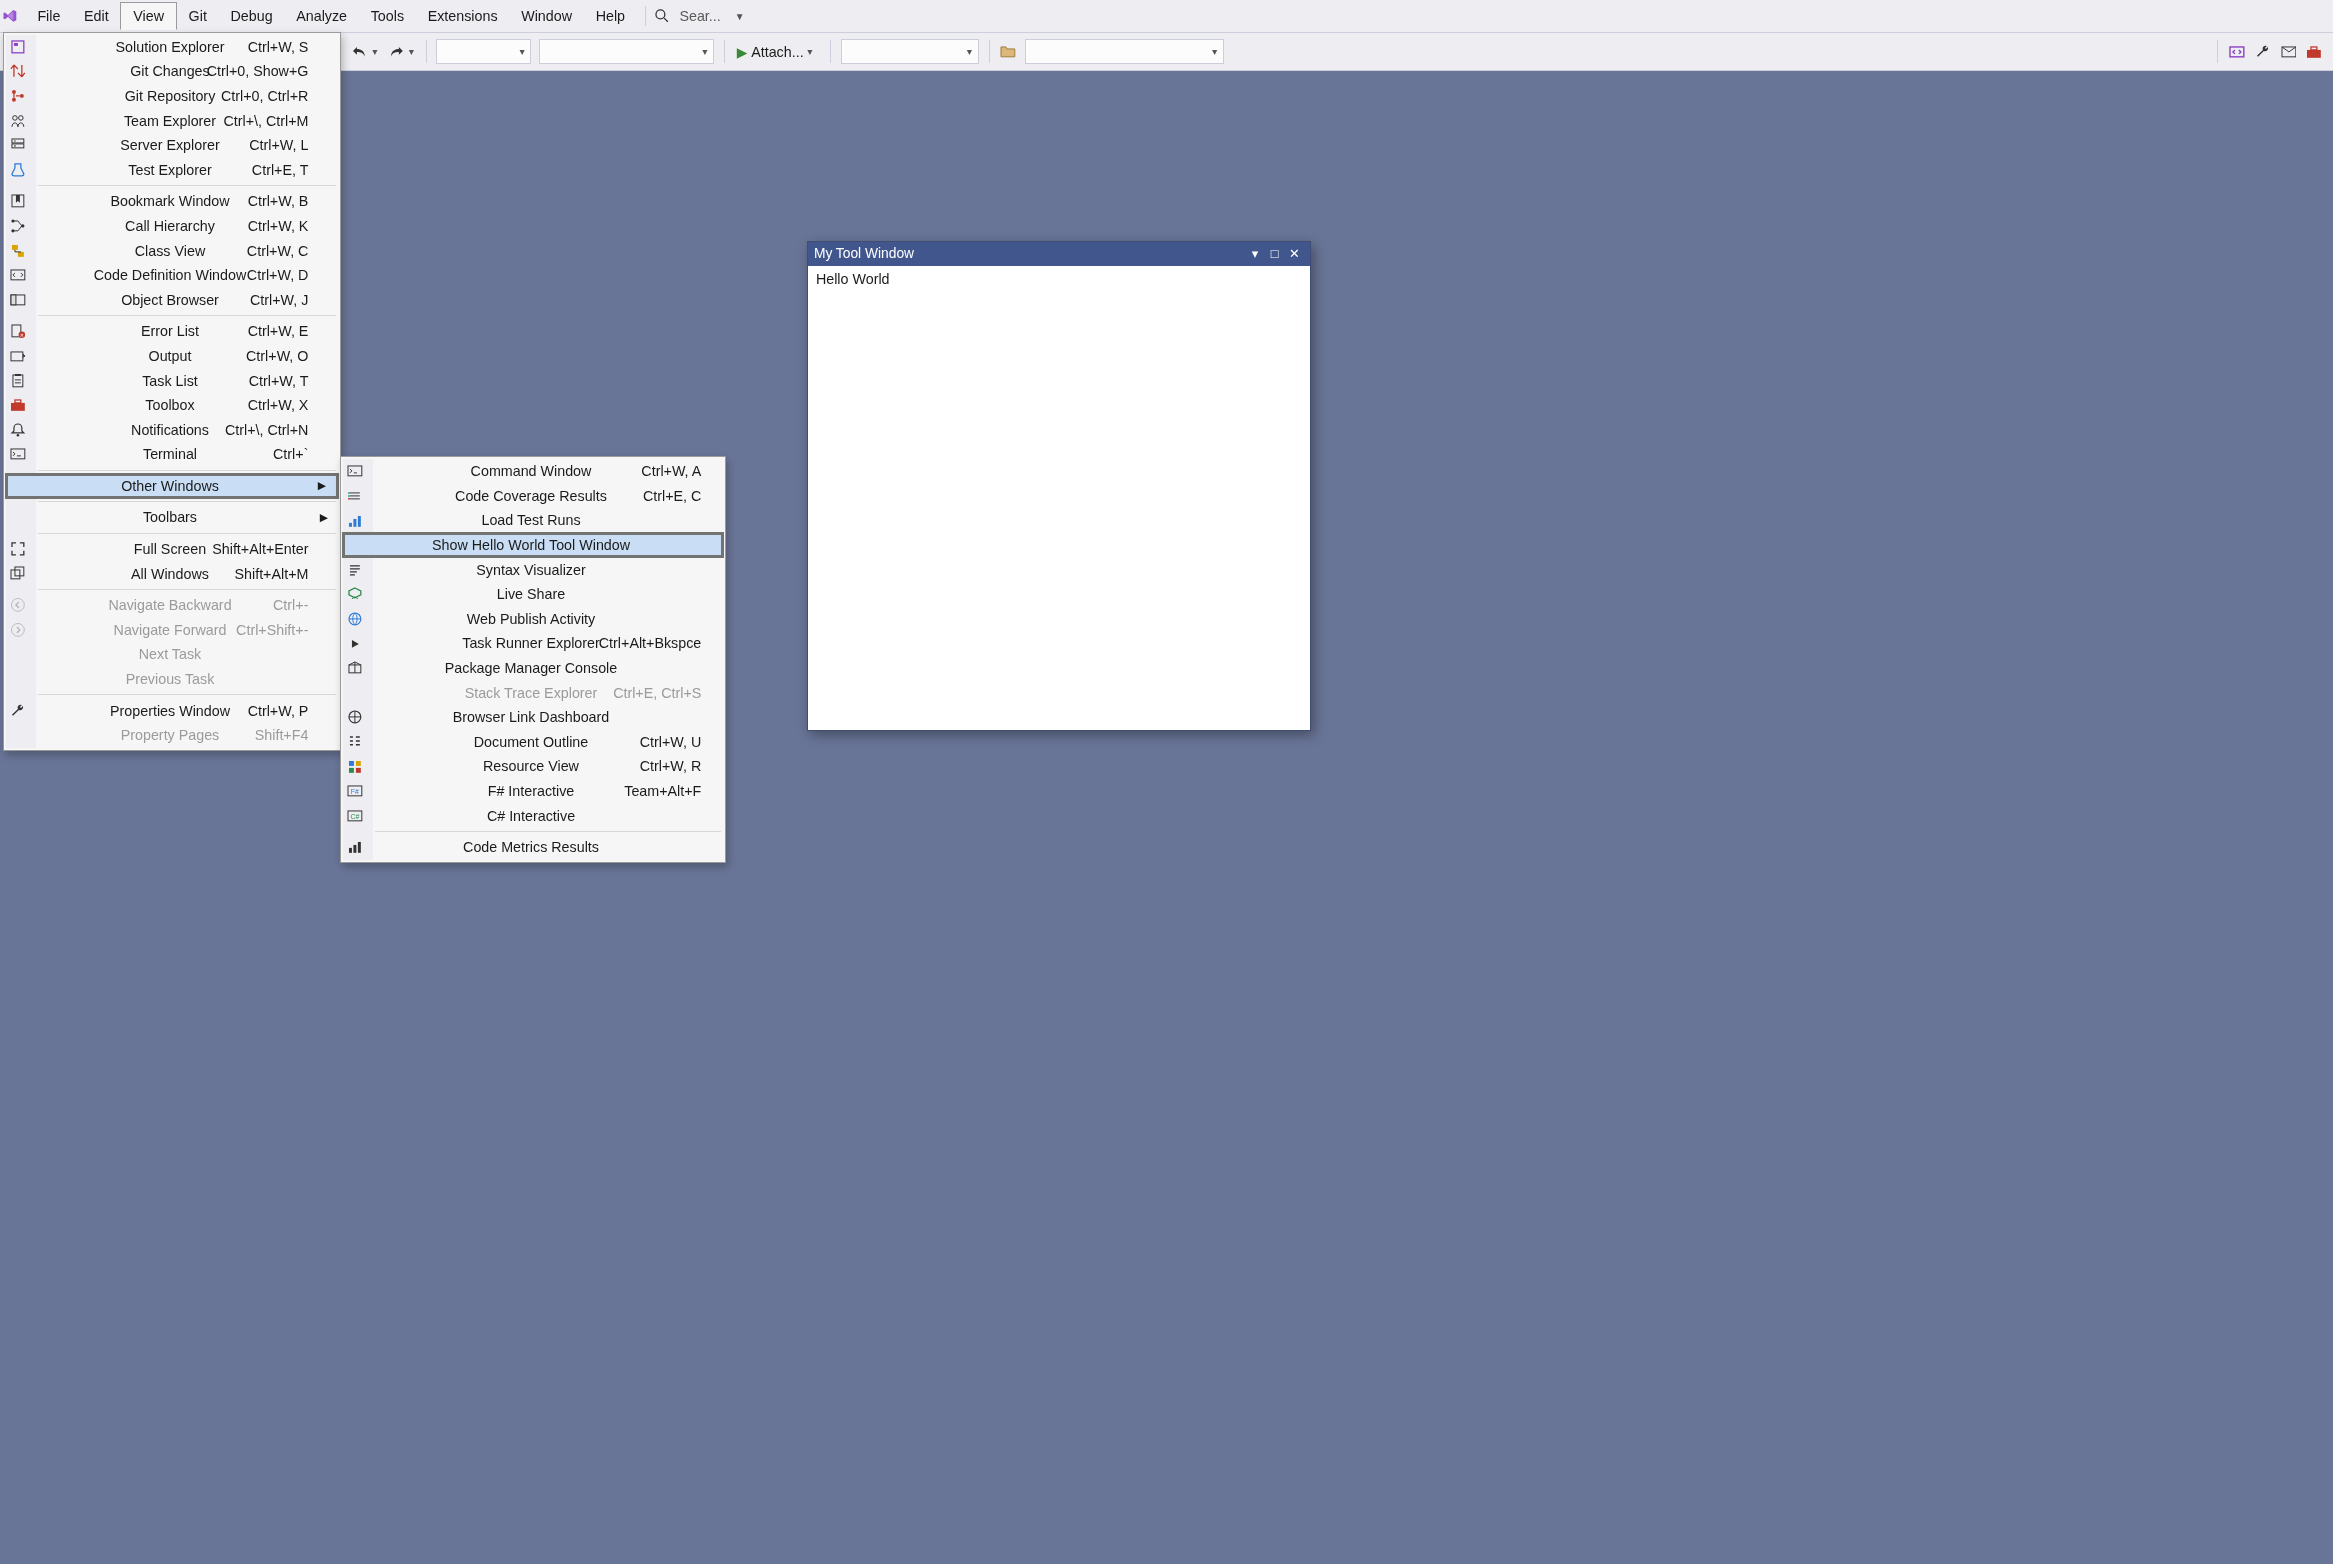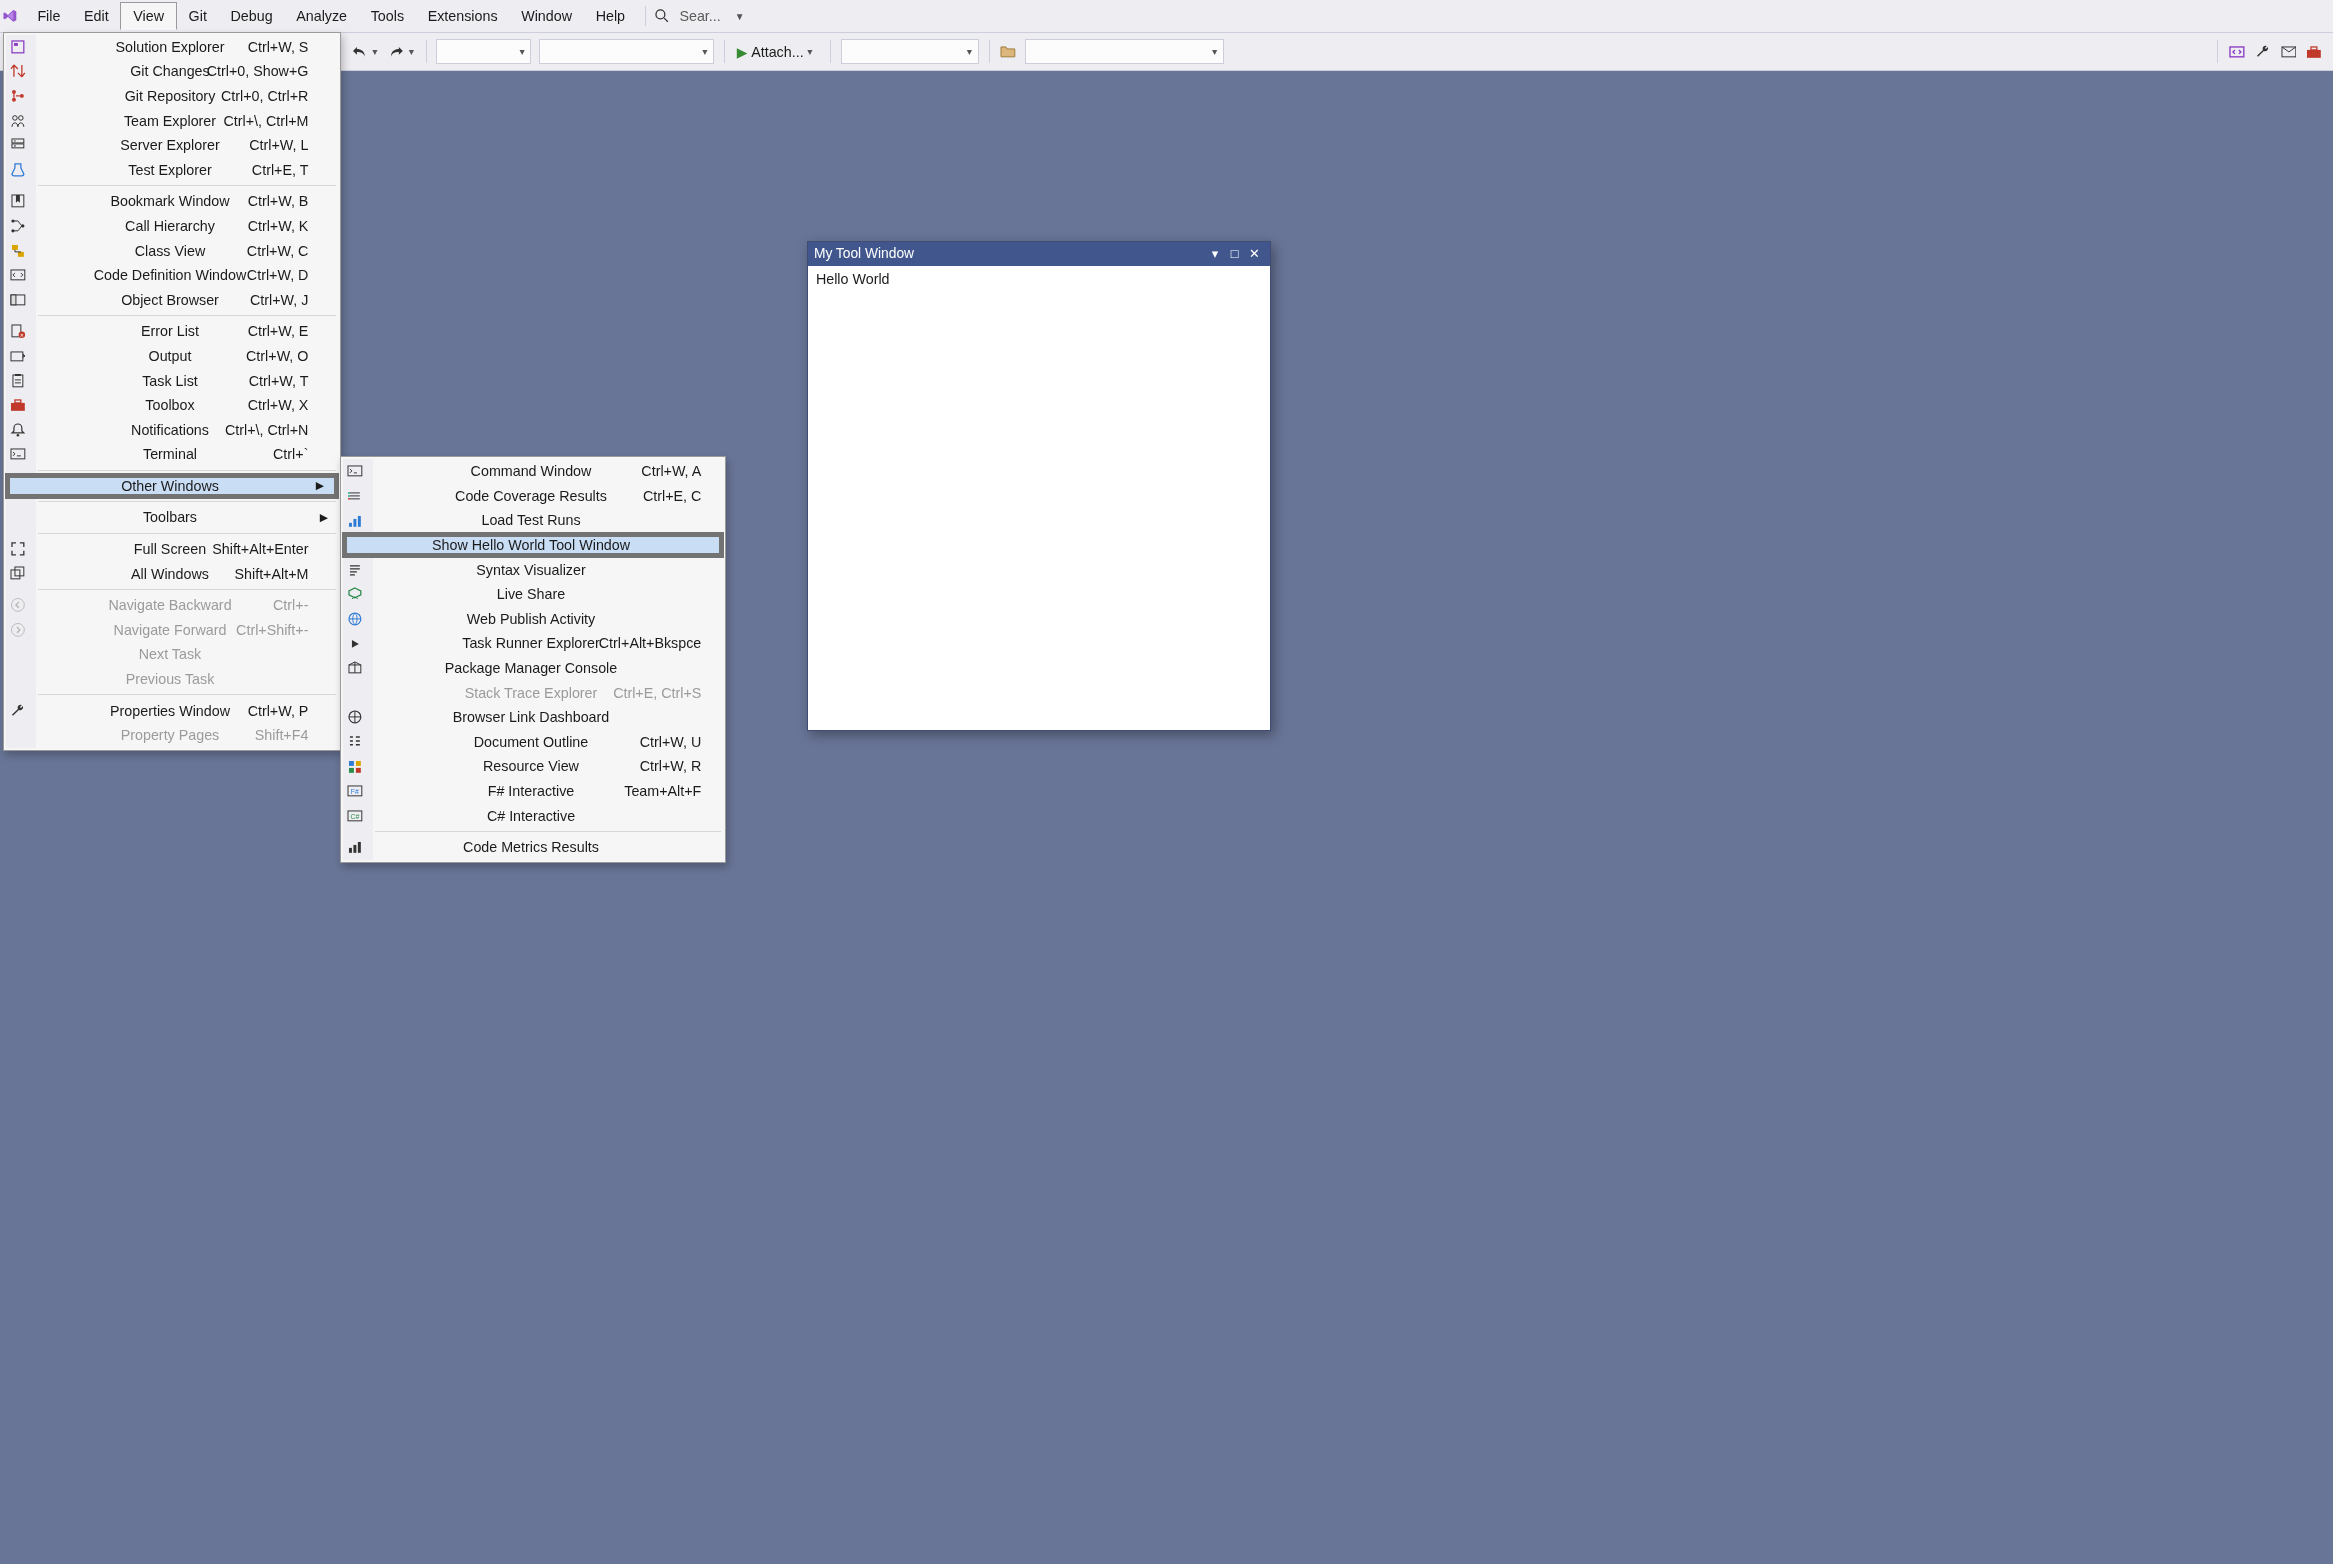--- a/index.html
+++ b/index.html
@@ -129,39 +129,39 @@
     color:#1b1b1b;
   }
   .menu-item .mi-sub {
     position:absolute; right: 9.9px;
     font-size: 10.8px;
   }
   .menu-item.disabled { color:#9b9b9b; }
   .menu-item.disabled .mi-shortcut { color:#9b9b9b; }
   .menu-item.highlight {
     background:#c9def5;
-    border:5px solid #737373;
+    border:3px solid #737373;
     margin:-1px;
     height:26.6px;
   }
   .menu-sep {
     height:1px; background:#d7d7d7;
     margin:3px 2px 3px 31.5px;
     position:relative;
   }
 
   #view-menu { top:31.5px; left:3px; width:338px; z-index:25; }
   #view-menu .mi-shortcut { right: 29.6px; }
   #other-menu { top:456px; left:340px; width:386px; z-index:26; }
   #other-menu .mi-shortcut { right: 21.7px; }
 
   
   .tool-window {
     position:absolute;
-    top:241px; left:807px; width:464px; height:490px;
+    top:241px; left:807px; width:504px; height:490px;
     background:#ffffff;
     border:1px solid #3f4c74;
     box-shadow: 3px 3.9px 11.8px rgba(0,0,0,0.35);
     display:flex; flex-direction:column;
   }
   .tool-title {
     height:23.6px;
     background:#40568d;
     color:#ffffff;
     display:flex; align-items:center;

